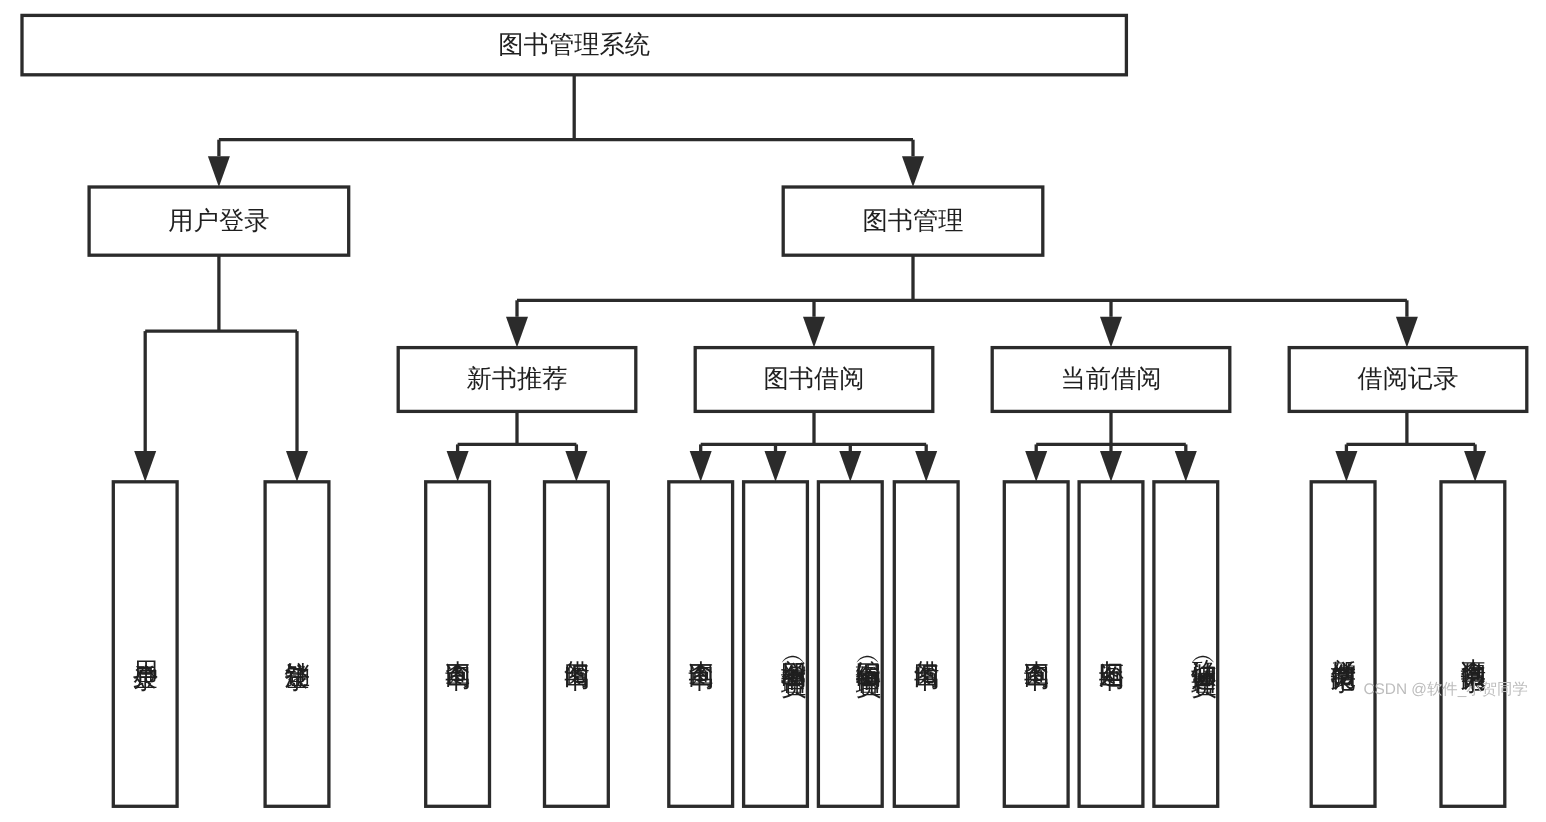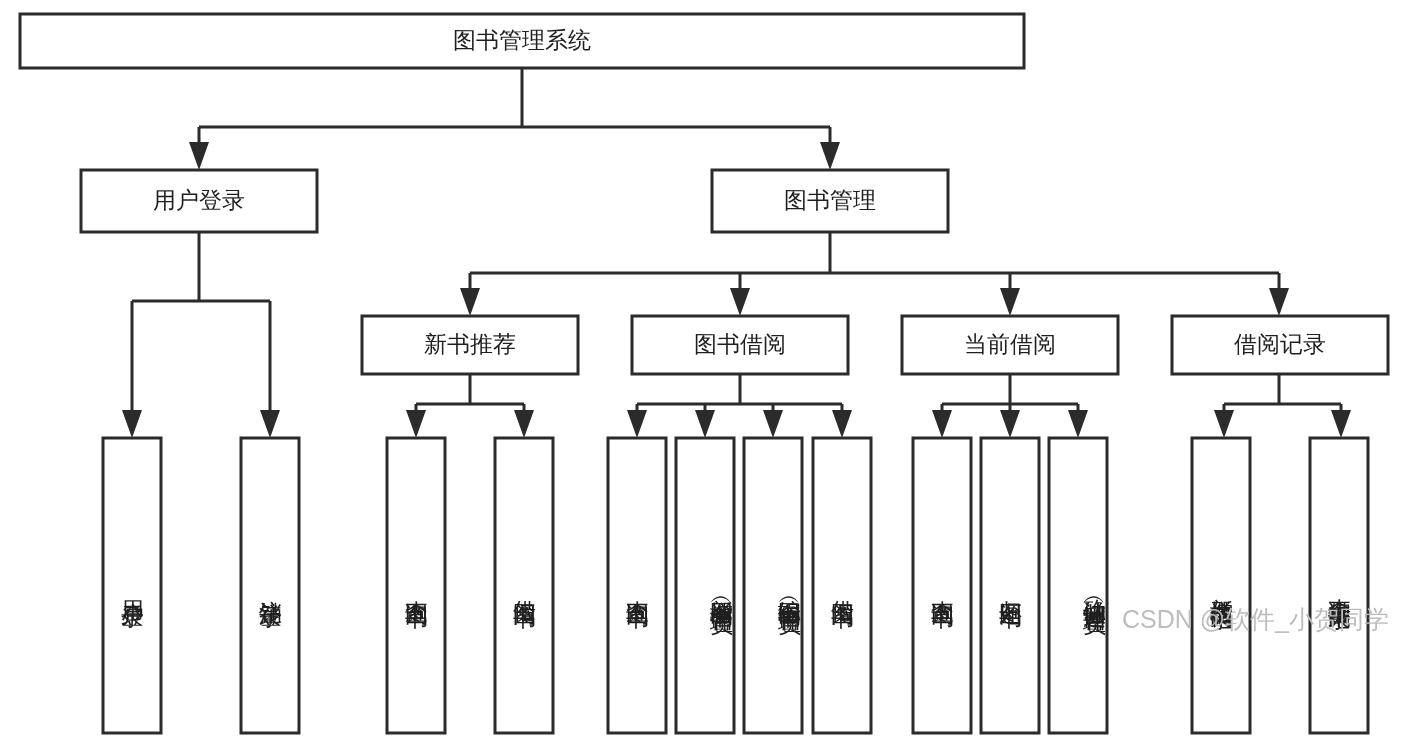--- a/index.html
+++ b/index.html
@@ -63,21 +63,21 @@
     align-items: center;
     justify-content: center;
     white-space: nowrap;
     pointer-events: none;
   }
   .watermark {
     position: absolute;
     right: 16px;
     bottom: 4px;
     font-family: "Liberation Sans", "DejaVu Sans", sans-serif;
-    font-size: 25px;
+    font-size: 14px;
     color: #bdbdbd;
     white-space: nowrap;
     user-select: none;
   }
 </style>
 </head>
 <body>
 
 <div id="diagram-root">
 

